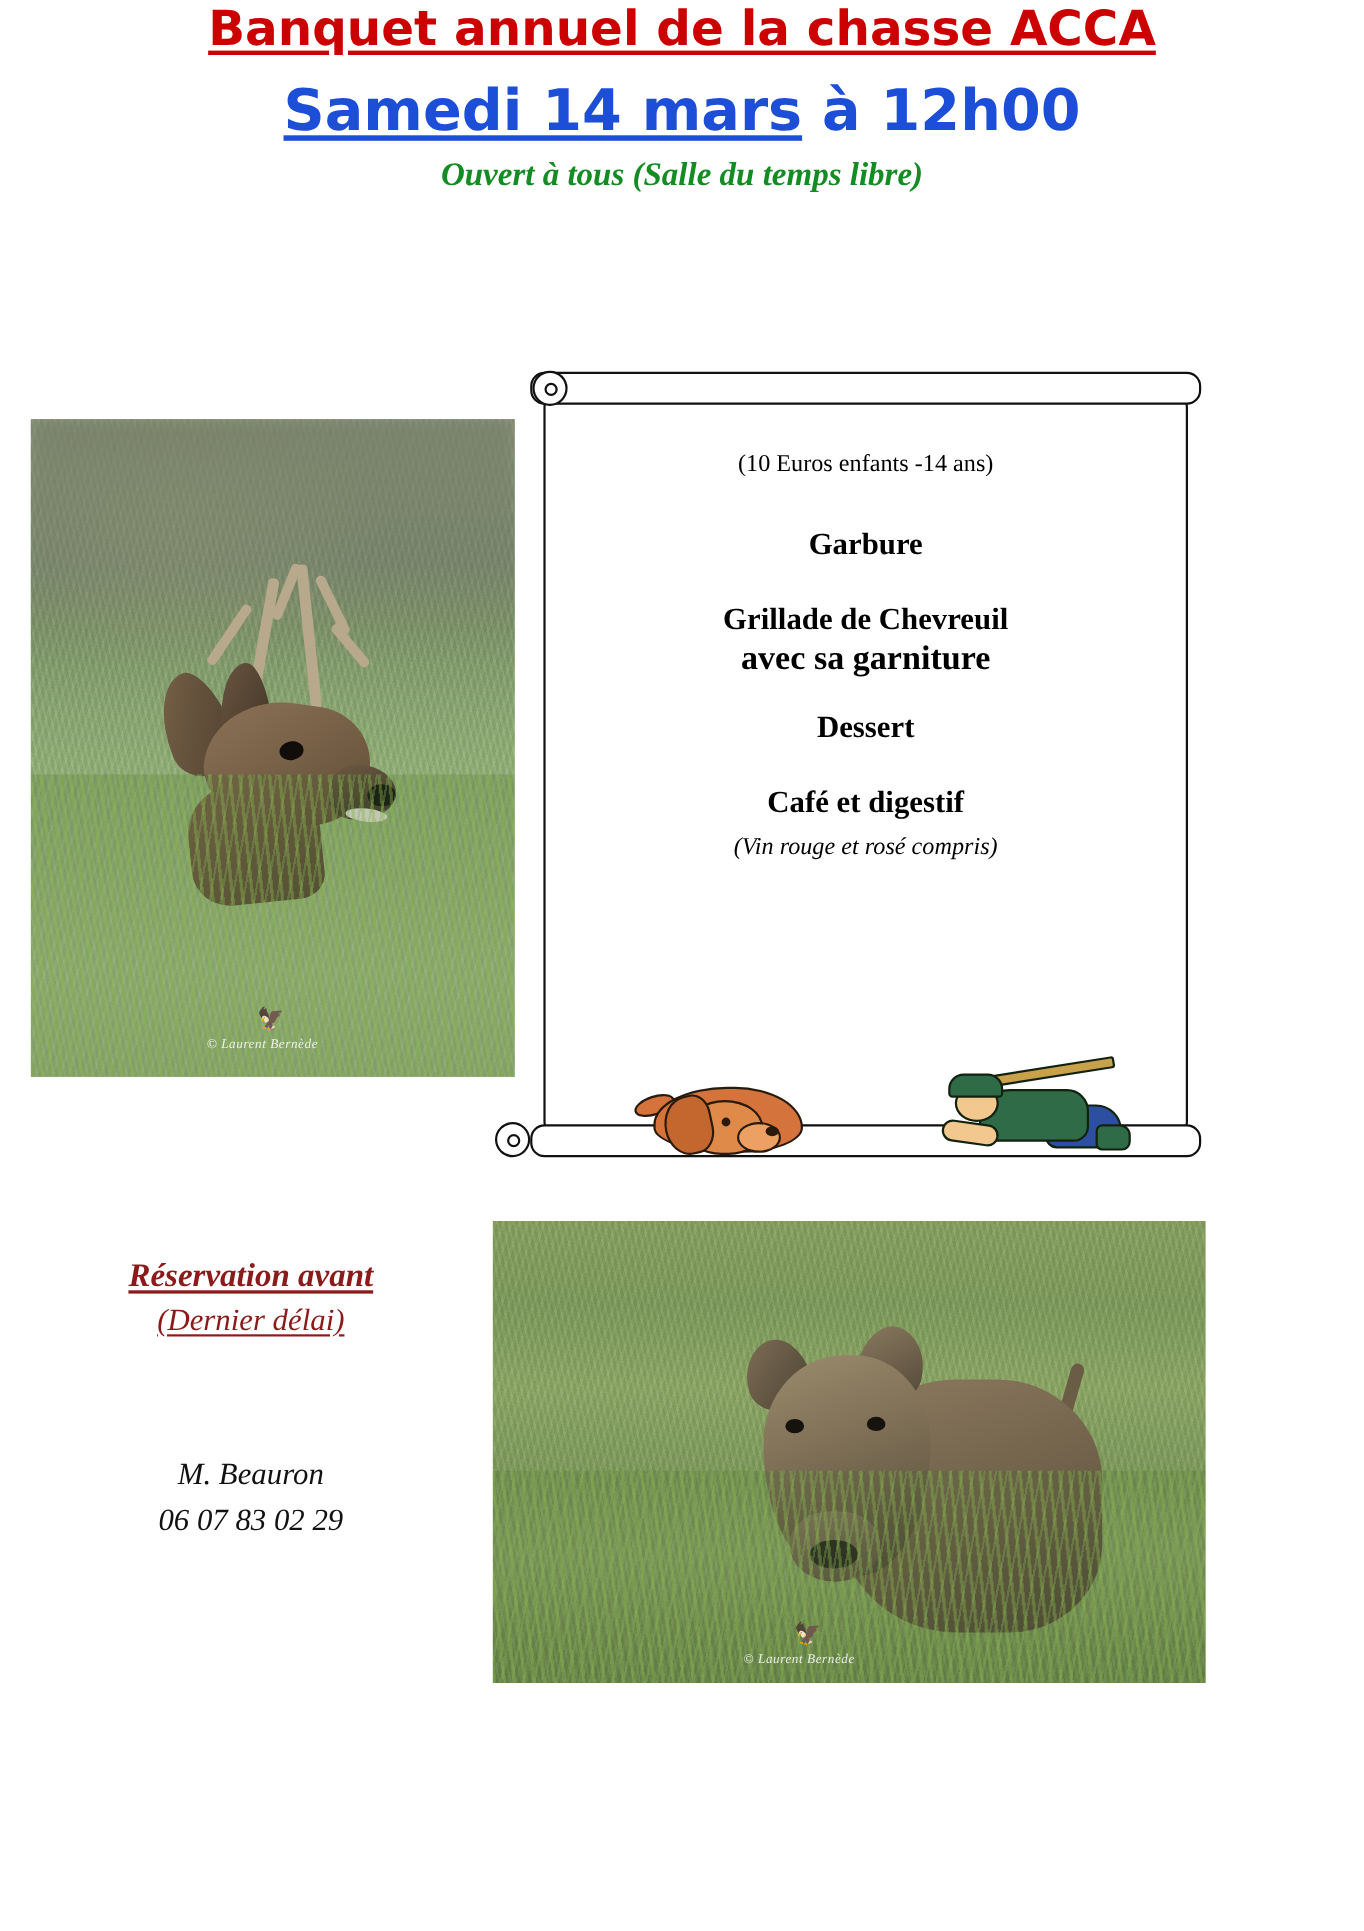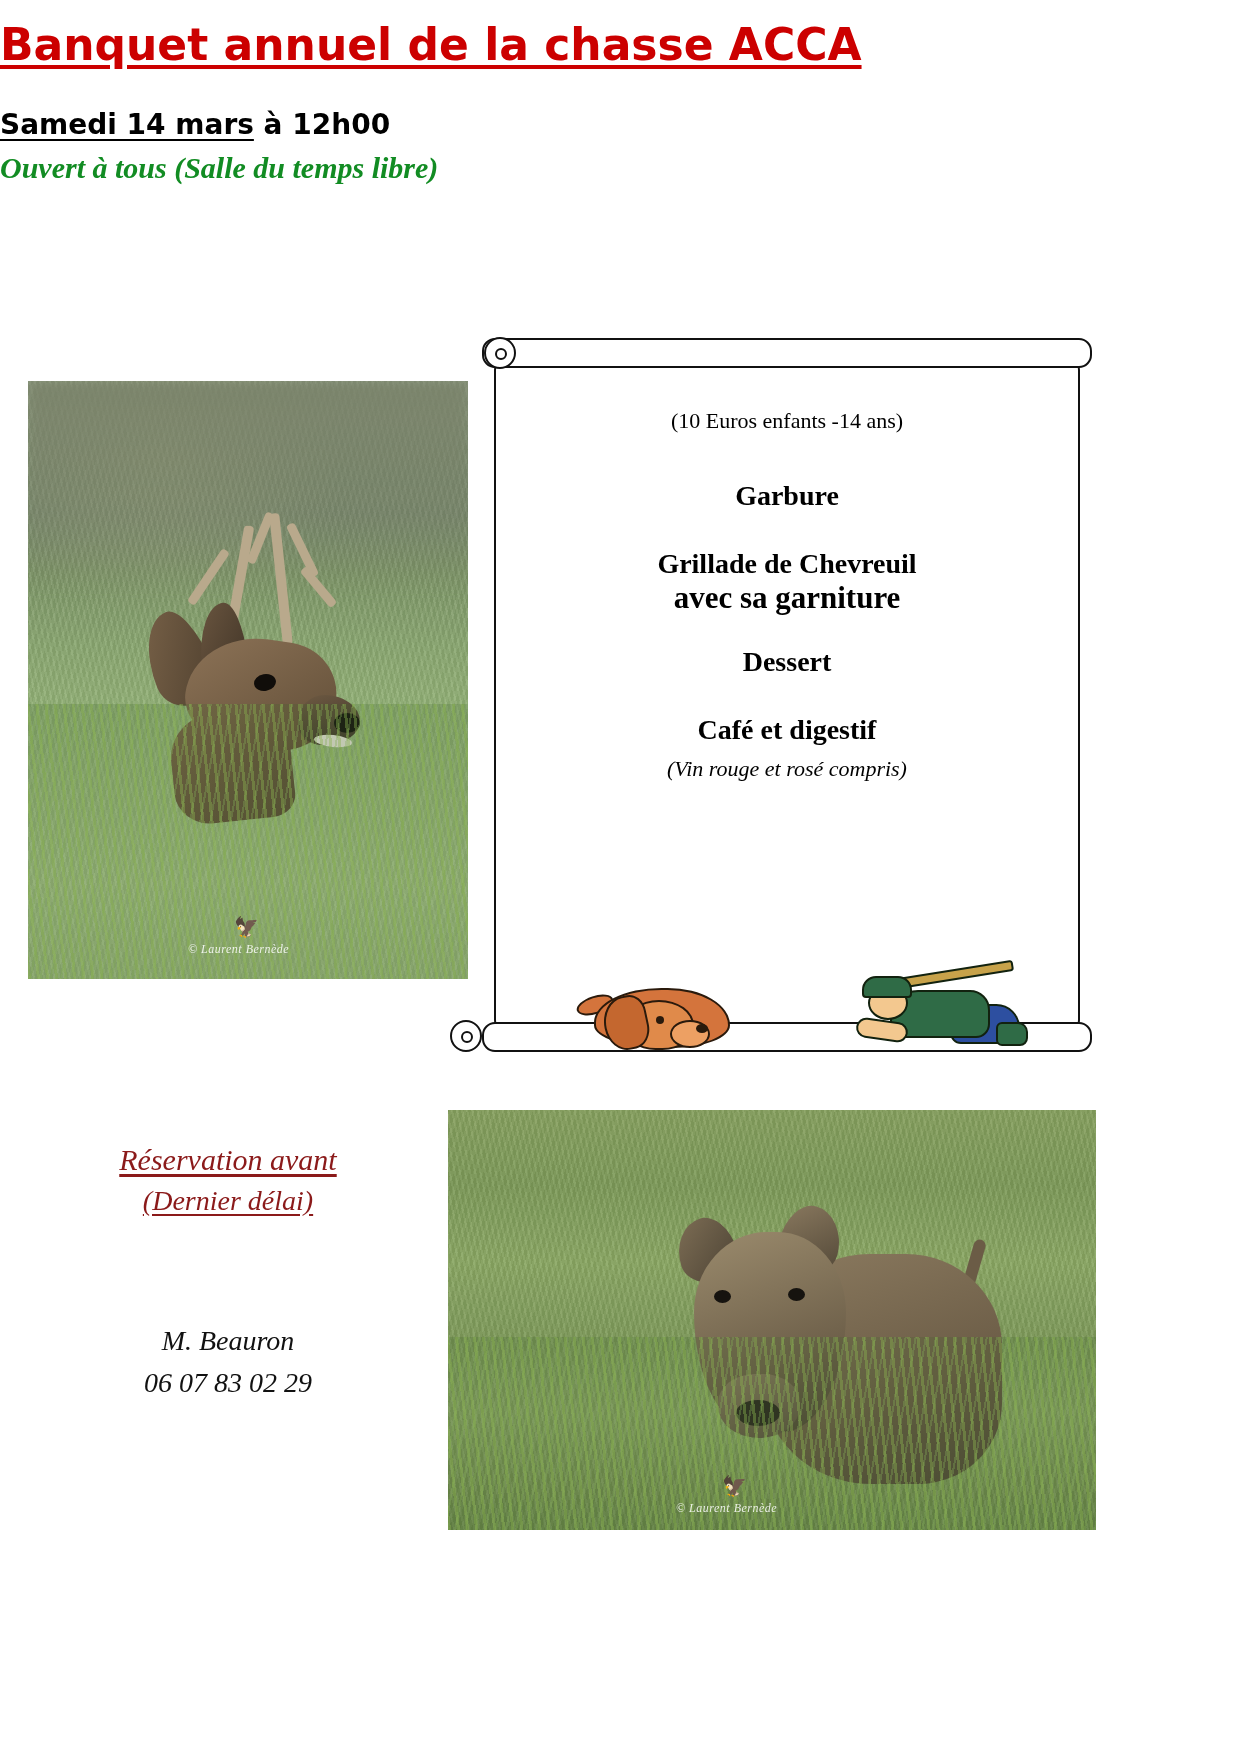--- a/index.html
+++ b/index.html
@@ -10,39 +10,38 @@
     width: 1240px;
     height: 1755px;
     background: #ffffff;
     font-family: "Liberation Serif", serif;
     position: relative;
     overflow: hidden;
   }
 
   
   .header {
-    text-align: left;
-    padding-top: 18px;
+    text-align: center;
   }
   .title-line {
     color: #cc0000;
     font-family: "DejaVu Sans", sans-serif;
     font-weight: bold;
     font-size: 44px;
     letter-spacing: 0px;
     line-height: 1.22;
     text-decoration: underline;
     text-underline-offset: 5px;
   }
   .date-line {
-    color: #000000;
+    color: #1d4ed8;
     font-family: "DejaVu Sans", sans-serif;
     font-weight: bold;
-    font-size: 28px;
-    margin-top: 36px;
+    font-size: 52px;
+    margin-top: 16px;
     line-height: 1.2;
   }
   .date-line .u {
     text-decoration: underline;
     text-underline-offset: 5px;
   }
   .subtitle {
     color: #128c23;
     font-family: "Liberation Serif", serif;
     font-style: italic;
@@ -495,21 +494,21 @@
     left: 30px;
     top: 1140px;
     width: 396px;
     text-align: center;
     color: #8b1a1a;
     font-family: "Liberation Serif", serif;
     font-style: italic;
   }
   .res-line {
     font-size: 30px;
-    font-weight: normal;
+    font-weight: bold;
     text-decoration: underline;
     text-underline-offset: 4px;
     line-height: 1.35;
   }
   .res-deadline {
     font-size: 28px;
     text-decoration: underline;
     text-underline-offset: 4px;
     margin-top: 4px;
   }

